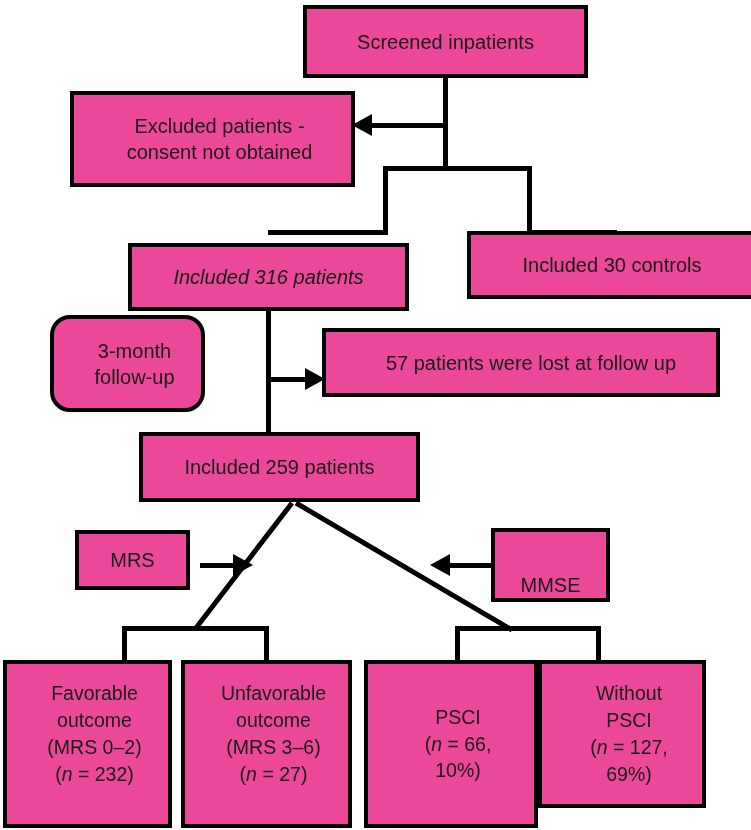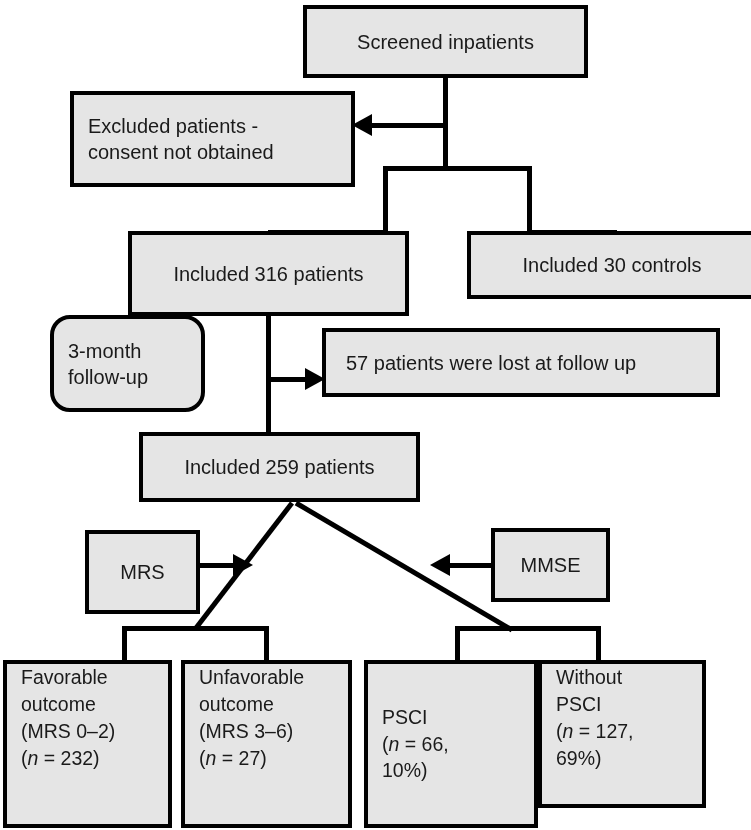--- a/index.html
+++ b/index.html
@@ -15,52 +15,53 @@
   #flowchart {
     position: relative;
     width: 751px;
     height: 830px;
     background: #ffffff;
     overflow: hidden;
   }
   .box {
     position: absolute;
     box-sizing: border-box;
-    background: #e5e5e5;
+    background: #ec4899;
     border: 4px solid #000000;
     display: flex;
     align-items: center;
     z-index: 5;
   }
   .box .txt {
     display: block;
     width: 100%;
     font-size: 20px;
     line-height: 1.30;
     color: #1a1a1a;
     white-space: pre-line;
   }
   .center-text .txt {
     text-align: center;
   }
   .left-text .txt {
-    text-align: left;
+    text-align: center;
     padding-left: 14px;
   }
   .pad-left .txt {
     padding-left: 20px;
   }
   .stack-text .txt {
     font-size: 19.5px;
     line-height: 1.38;
   }
   .box.top-align {
     align-items: flex-start;
   }
   .box.top-align .txt {
+    padding-top: 16px;
   }
 
   
   .vline {
     position: absolute;
     background: #000000;
     width: 5px;
     z-index: 2;
   }
   .hline {
@@ -136,46 +137,46 @@
 
   <div class="box center-text" style="left:303px; top:5px; width:285px; height:73px;">
     <span class="txt">Screened inpatients</span>
   </div>
 
   <div class="box left-text" style="left:70px; top:91px; width:285px; height:96px;">
     <span class="txt">Excluded patients -
 consent not obtained</span>
   </div>
 
-  <div class="box center-text" style="left:128px; top:231px; width:281px; height:85px;">
+  <div class="box center-text" style="left:128px; top:243px; width:281px; height:68px;font-style:italic;">
     <span class="txt">Included 316 patients</span>
   </div>
 
   <div class="box center-text" style="left:467px; top:231px; width:290px; height:68px;">
     <span class="txt">Included 30 controls</span>
   </div>
 
   <div class="box left-text" style="left:50px; top:315px; width:155px; height:97px;border-radius:20px;">
     <span class="txt">3-month
 follow-up</span>
   </div>
 
   <div class="box left-text pad-left" style="left:322px; top:328px; width:398px; height:69px;">
     <span class="txt">57 patients were lost at follow up</span>
   </div>
 
   <div class="box center-text" style="left:139px; top:432px; width:281px; height:70px;">
     <span class="txt">Included 259 patients</span>
   </div>
 
-  <div class="box center-text" style="left:85px; top:530px; width:115px; height:84px;align-items:center;">
+  <div class="box center-text" style="left:75px; top:530px; width:115px; height:60px;align-items:center;">
     <span class="txt">MRS</span>
   </div>
 
-  <div class="box center-text" style="left:491px; top:528px; width:119px; height:74px;">
+  <div class="box center-text" style="left:491px; top:528px; width:119px; height:74px;align-items:flex-end;">
     <span class="txt">MMSE</span>
   </div>
 
   <div class="box left-text stack-text top-align" style="left:3px; top:660px; width:169px; height:168px;">
     <span class="txt"><span>Favorable</span><br><span>outcome</span><br><span>(MRS 0–2)</span><br><span>(</span><span class="ital">n</span><span> = 232)</span></span>
   </div>
 
   <div class="box left-text stack-text top-align" style="left:181px; top:660px; width:171px; height:168px;">
     <span class="txt"><span>Unfavorable</span><br><span>outcome</span><br><span>(MRS 3–6)</span><br><span>(</span><span class="ital">n</span><span> = 27)</span></span>
   </div>

